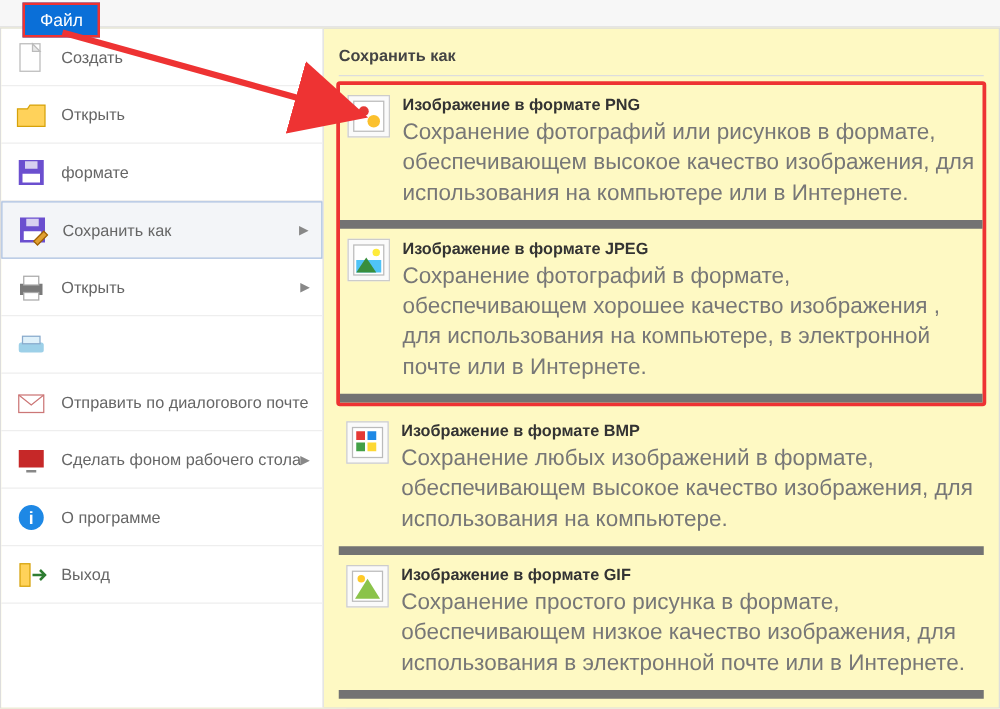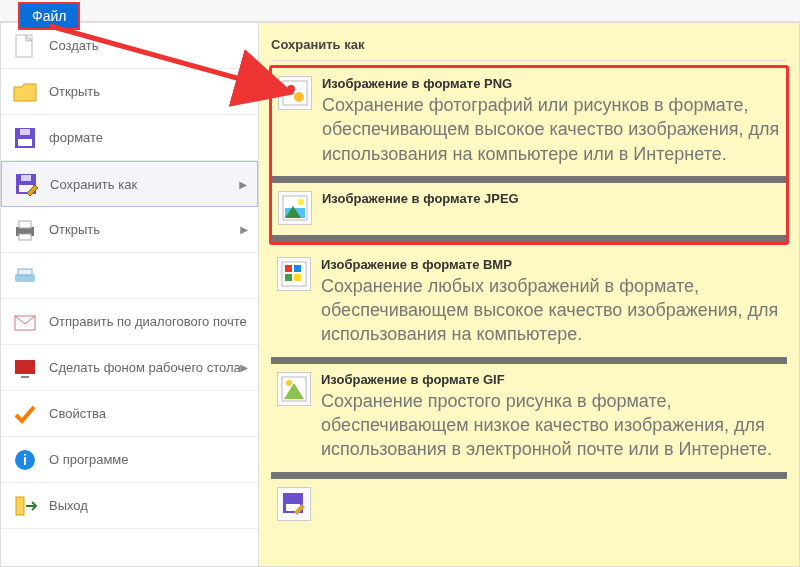--- a/index.html
+++ b/index.html
@@ -233,28 +233,20 @@
       <span class="icon">
         <svg width="26" height="26">
             <rect x="3" y="5" width="20" height="14" fill="#c62828"></rect>
             <rect x="9" y="21" width="8" height="2" fill="#888"></rect>
           </svg>
       </span>
       <span>Сделать фоном рабочего стола</span>
       <span class="chevron">▶</span>
     </div>
 
-    <div class="left-item">
-      <span class="icon">
-        <svg width="26" height="26">
-            <polyline points="4,14 10,20 22,6" fill="none" stroke="#f57c00" stroke-width="4"></polyline>
-          </svg>
-      </span>
-      <span>Свойства</span>
-    </div>
 
     <div class="left-item">
       <span class="icon">
         <svg width="26" height="26">
             <circle cx="13" cy="13" r="10" fill="#1e88e5"></circle>
             <text x="13" y="18" font-size="14" font-weight="bold" text-anchor="middle" fill="#fff">i</text>
           </svg>
       </span>
       <span>О программе</span>
     </div>
@@ -294,20 +286,21 @@
         <span class="oicon">
           <svg width="28" height="28">
               <rect x="2" y="2" width="24" height="24" fill="#fff" stroke="#bbb"></rect>
               <rect x="4" y="14" width="20" height="10" fill="#4fc3f7"></rect>
               <polygon points="4,24 12,12 20,24" fill="#388e3c"></polygon>
               <circle cx="20" cy="8" r="3" fill="#ffeb3b"></circle>
             </svg>
         </span>
         <span class="otext">
           <div class="ot">Изображение в формате JPEG</div>
+          <div class="od">Сохранение фотографий в формате, обеспечивающем хорошее качество изображения , для использования на компьютере, в электронной почте или в Интернете.</div>
         </span>
       </div>
 
     </div>
 
     <div class="opt">
       <span class="oicon">
         <svg width="28" height="28">
             <rect x="2" y="2" width="24" height="24" fill="#fff" stroke="#bbb"></rect>
             <rect x="5" y="5" width="7" height="7" fill="#e53935"></rect>

